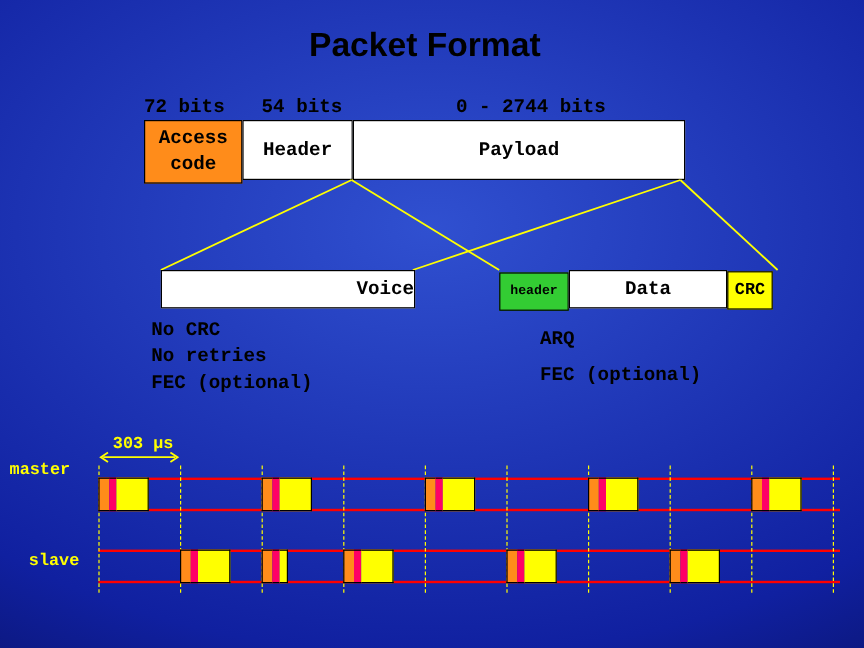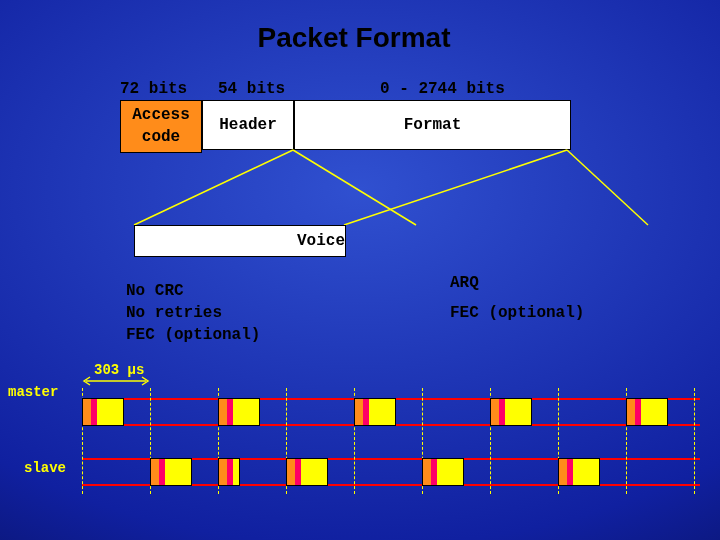--- a/index.html
+++ b/index.html
@@ -38,21 +38,21 @@
   }
   .data-blk{position:absolute;left:416px;top:225px;}
   .data-hdr{display:inline-block;width:56px;height:30px;background:#33cc33;border:1px solid #000;
     font-family:"Courier New",monospace;font-weight:bold;font-size:11px;text-align:center;line-height:30px;}
   .data-data{display:inline-block;width:130px;height:30px;background:#fff;border:1px solid #000;
     font-family:"Courier New",monospace;font-weight:bold;font-size:16px;text-align:center;line-height:30px;}
   .data-crc{display:inline-block;width:36px;height:30px;background:#ffff00;border:1px solid #000;
     font-family:"Courier New",monospace;font-weight:bold;font-size:14px;text-align:center;line-height:30px;}
 
   
-  .vnotes{position:absolute;left:126px;top:280px;font-family:"Courier New",monospace;font-weight:bold;font-size:16px;line-height:22px;color:#000;}
+  .vnotes{position:absolute;left:126px;top:264px;font-family:"Courier New",monospace;font-weight:bold;font-size:16px;line-height:22px;color:#000;}
   .dnotes{position:absolute;left:450px;top:268px;font-family:"Courier New",monospace;font-weight:bold;font-size:16px;line-height:30px;color:#000;width:200px;}
 
   
   .lane-label{position:absolute;font-family:"Courier New",monospace;font-weight:bold;font-size:14px;color:#ffff00;}
   .us-lab{left:94px;top:362px;}
   .lbl-master{left:8px;top:384px;}
   .lbl-slave{left:24px;top:460px;text-align:right;}
 
   .lane{position:absolute;left:82px;width:618px;height:2px;background:#ff0000;}
   .m-top{top:398px;} .m-bot{top:424px;}
@@ -81,35 +81,38 @@
     <span class="bl-pl">0 - 2744 bits</span>
   </div>
 
   <div class="field-row">
     <div class="fld fld-access">
       <span style="white-space:pre-line;">Access
 code</span>
     </div><div class="fld fld-header">
       <span>Header</span>
     </div><div class="fld fld-payload">
-      <span>Format</span>
+      <span>Payload</span>
     </div>
   </div>
 
   <svg class="fan" width="720" height="540">
     <line x1="293" y1="150" x2="134" y2="225" stroke="#ffff00" stroke-width="1.5"></line>
     <line x1="567" y1="150" x2="344" y2="225" stroke="#ffff00" stroke-width="1.5"></line>
     <line x1="293" y1="150" x2="416" y2="225" stroke="#ffff00" stroke-width="1.5"></line>
     <line x1="567" y1="150" x2="648" y2="225" stroke="#ffff00" stroke-width="1.5"></line>
   </svg>
 
   <div class="voice-box">
     <span>Voice</span>
   </div>
 
+  <div class="data-blk">
+    <span class="data-hdr">header</span><span class="data-data">Data</span><span class="data-crc">CRC</span>
+  </div>
 
   <div class="vnotes">
     <div>No CRC</div>
     <div>No retries</div>
     <div>FEC (optional)</div>
   </div>
   <div class="dnotes">
     <div>ARQ</div>
     <div>FEC (optional)</div>
   </div>

